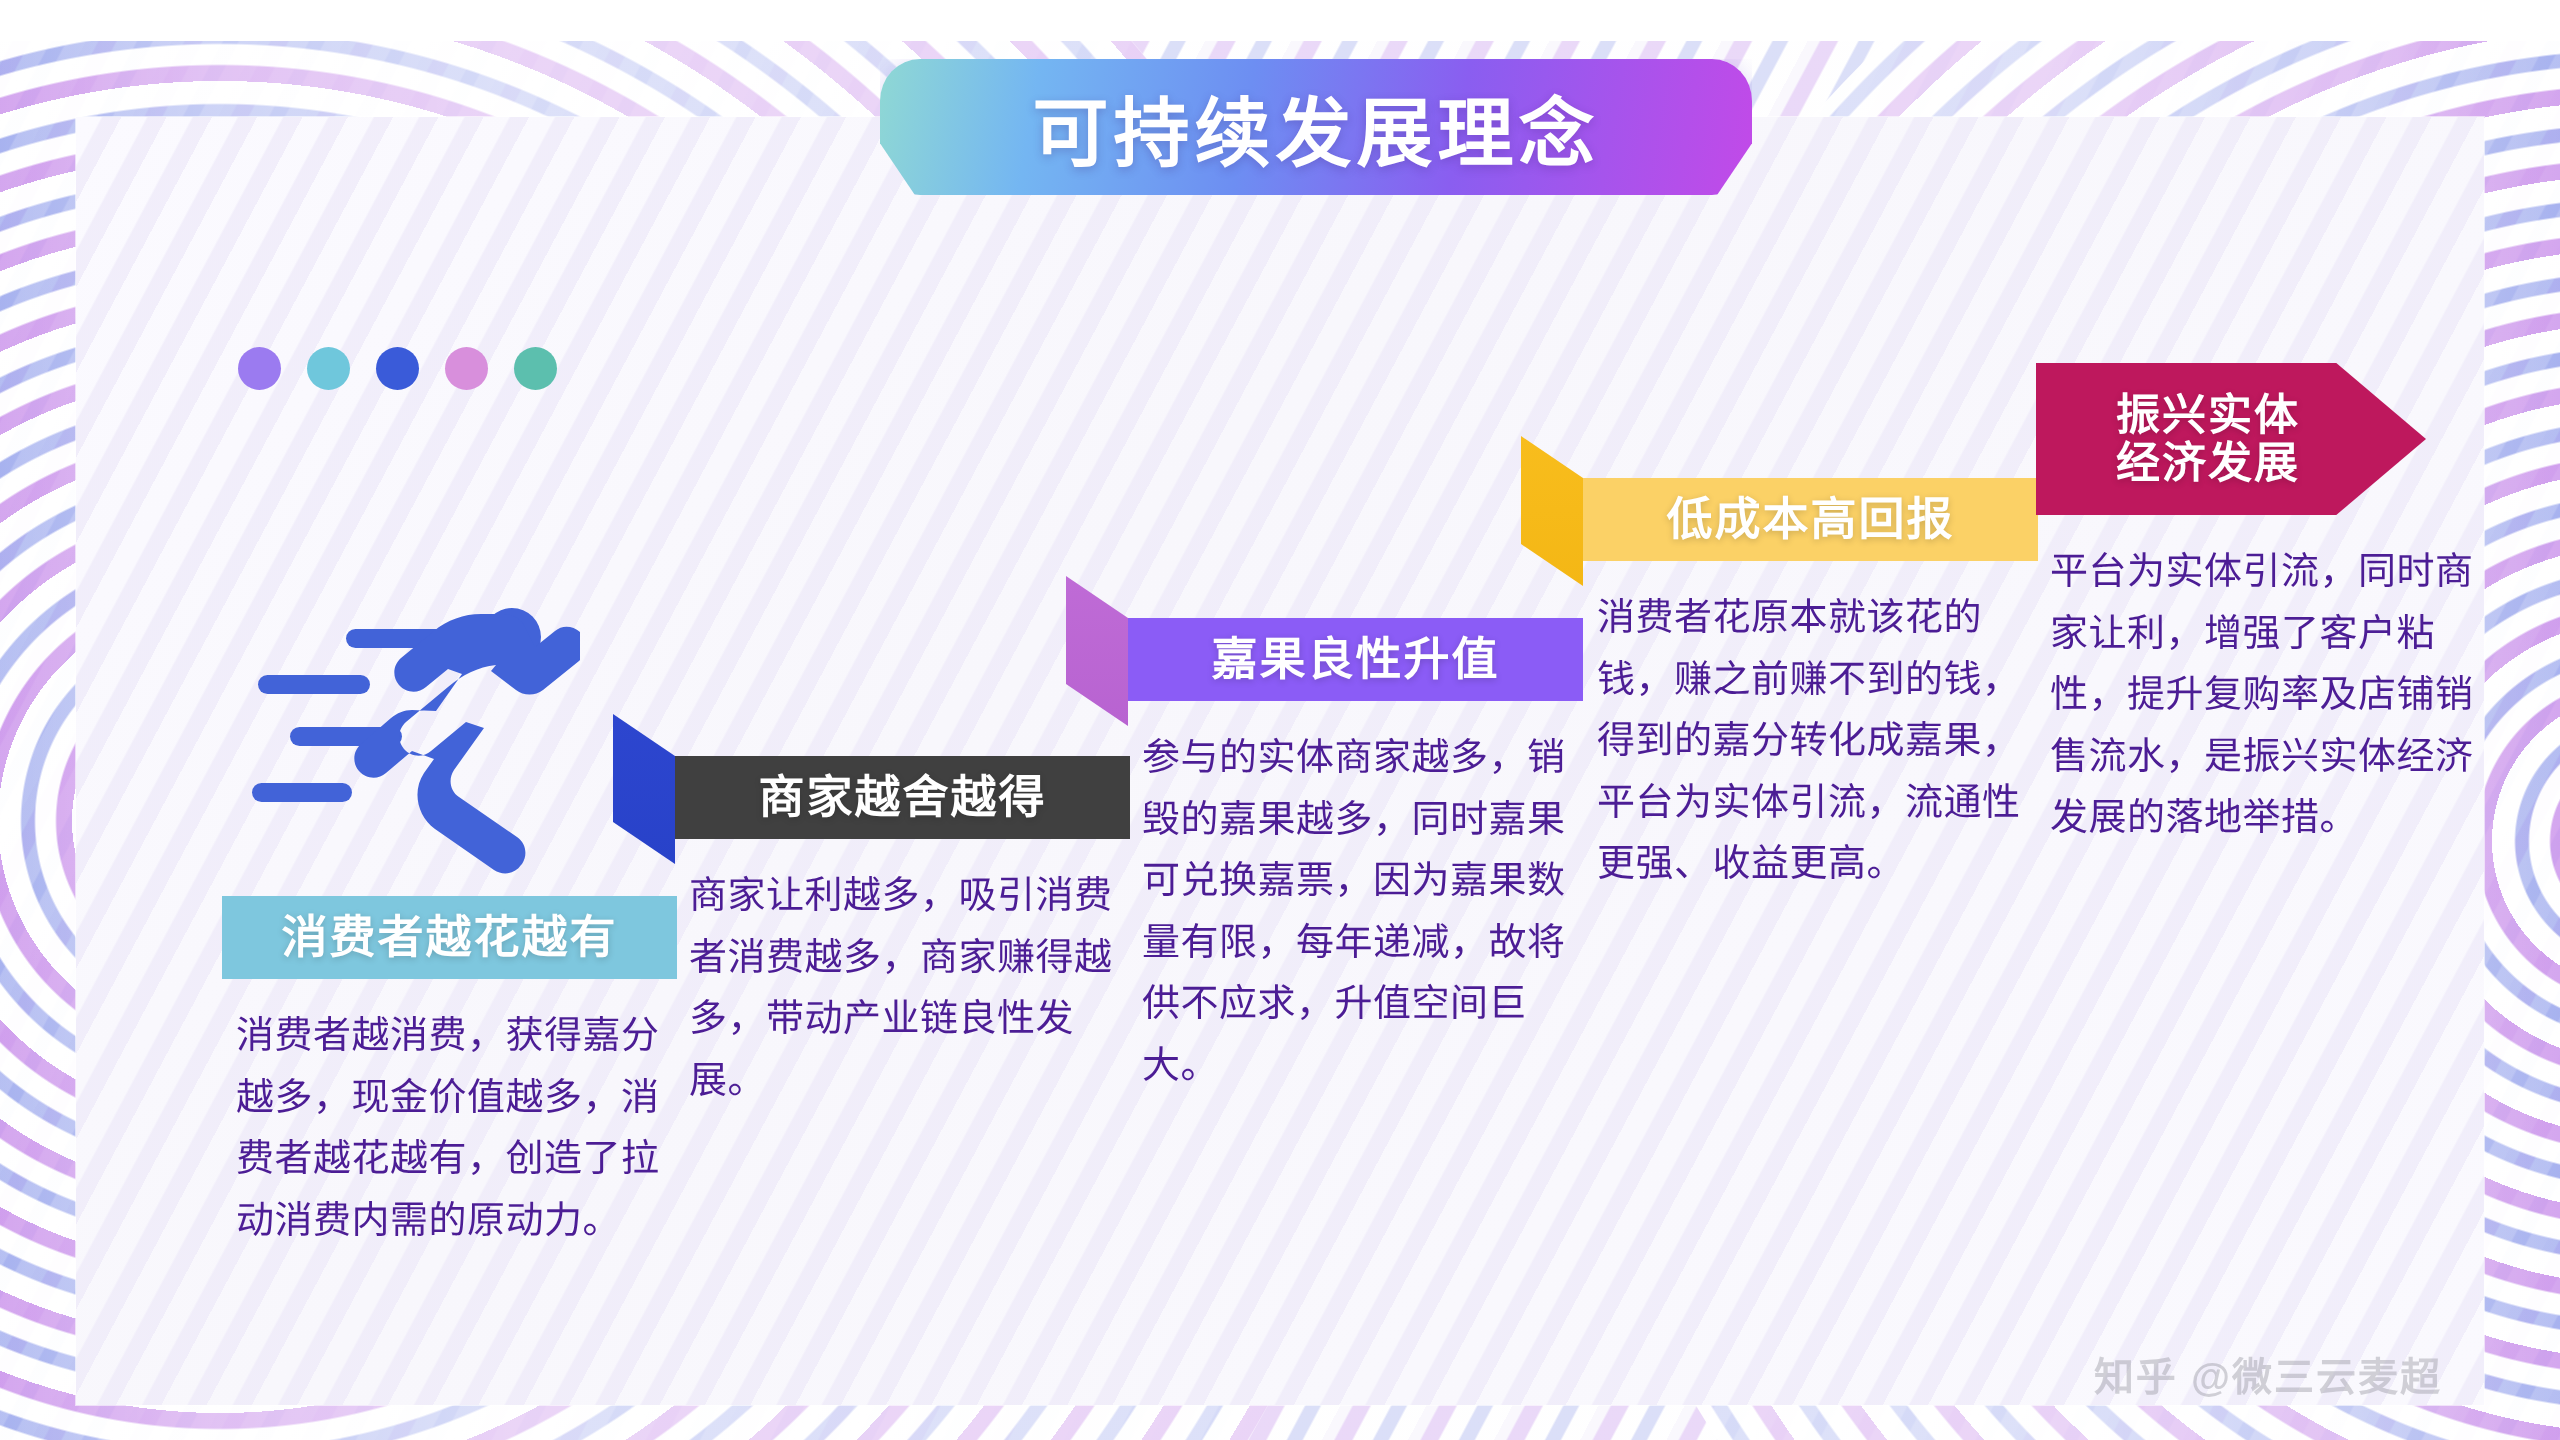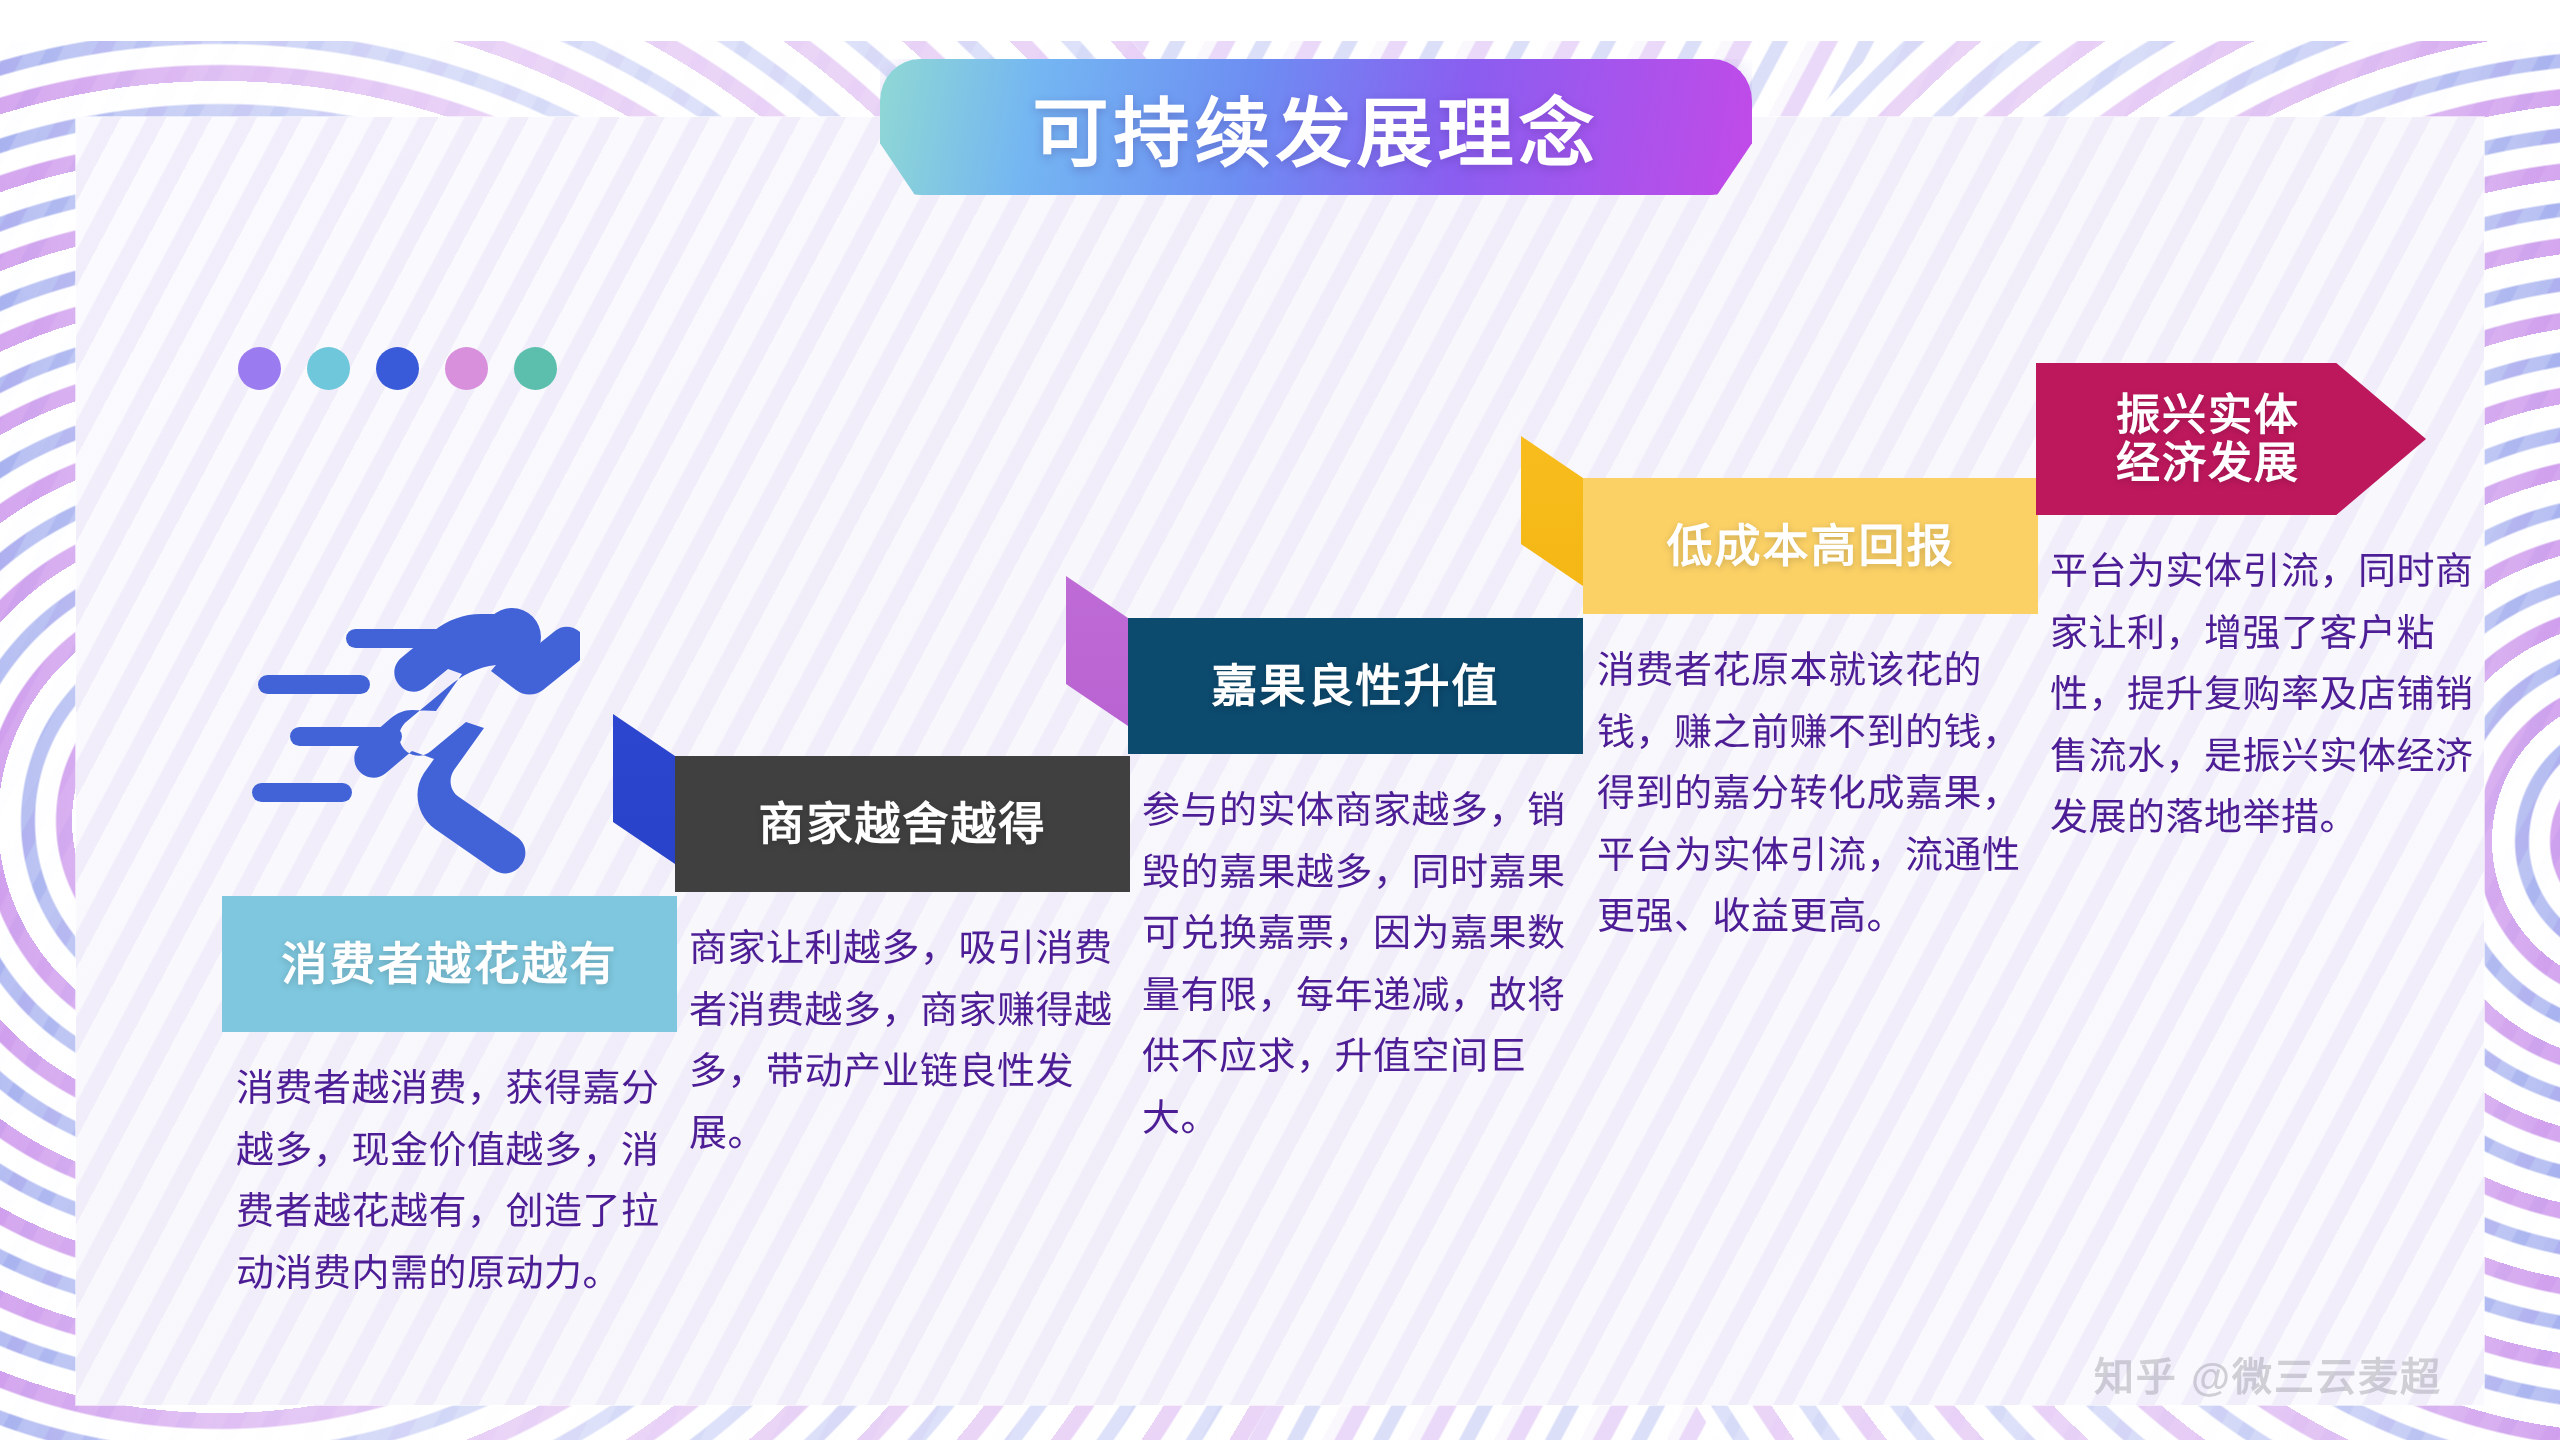--- a/index.html
+++ b/index.html
@@ -140,21 +140,21 @@
     width: 330px;
     height: 290px;
   }
 
   
   .step {
     position: absolute;
   }
   .step-head {
     position: relative;
-    height: 136px;
+    height: 83px;
     display: flex;
     align-items: center;
     box-sizing: border-box;
   }
   .step-head-label {
     color: #ffffff;
     font-weight: bold;
     font-size: 46px;
     letter-spacing: 2px;
     text-shadow: 0 2px 7px rgba(0,0,0,0.18);
@@ -181,21 +181,21 @@
 
   
   #step1 { left: 222px; top: 855px; width: 455px; }
   #step2 { left: 675px; top: 715px; width: 455px; }
   #step3 { left: 1128px; top: 577px; width: 455px; }
   #step4 { left: 1583px; top: 437px; width: 455px; }
   #step5 { left: 2036px; top: 322px; width: 455px; }
 
   #step1 .step-head { background: #7ec7de; }
   #step2 .step-head { background: #404040; }
-  #step3 .step-head { background: #0c4a6e; }
+  #step3 .step-head { background: #8b5cf6; }
   #step4 .step-head { background: #fbd166; }
   #step5 .step-head {
     background: #be185d;
     height: 152px;
     width: 390px;
     clip-path: polygon(0 0, 77% 0, 100% 50%, 77% 100%, 0 100%);
     padding-right: 46px;
   }
   #step5 .step-head-label { font-size: 44px; }
 

